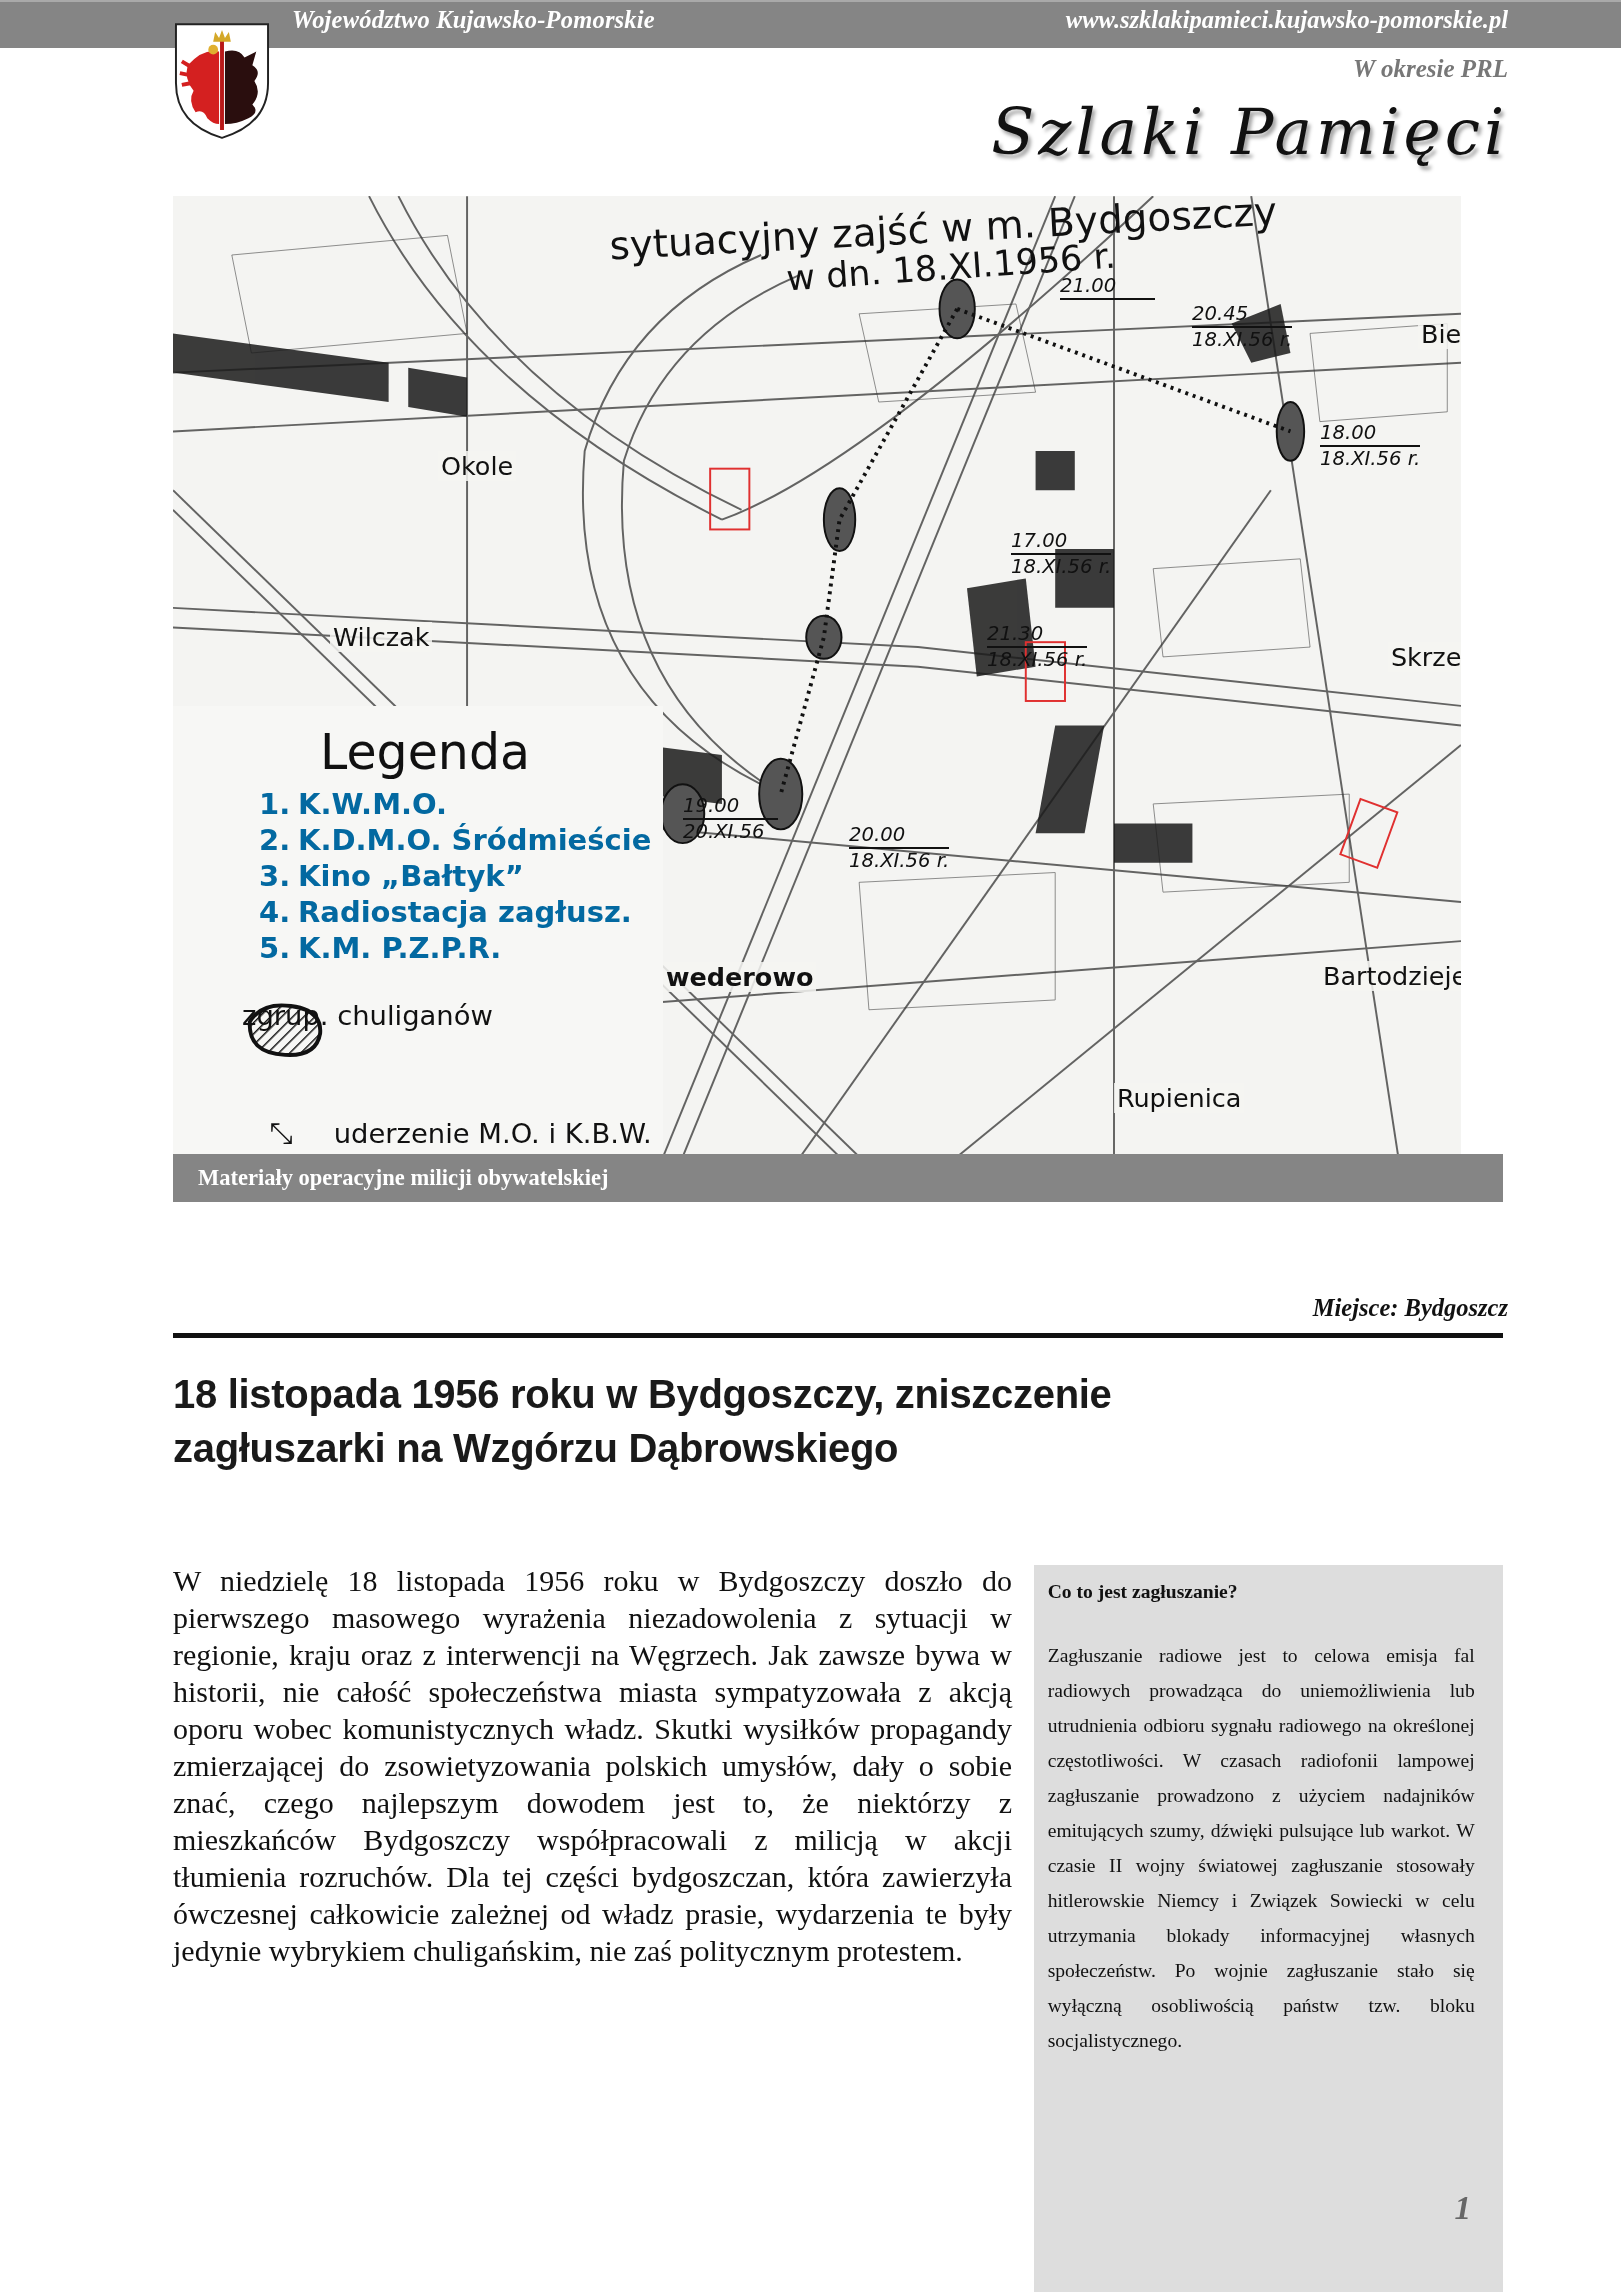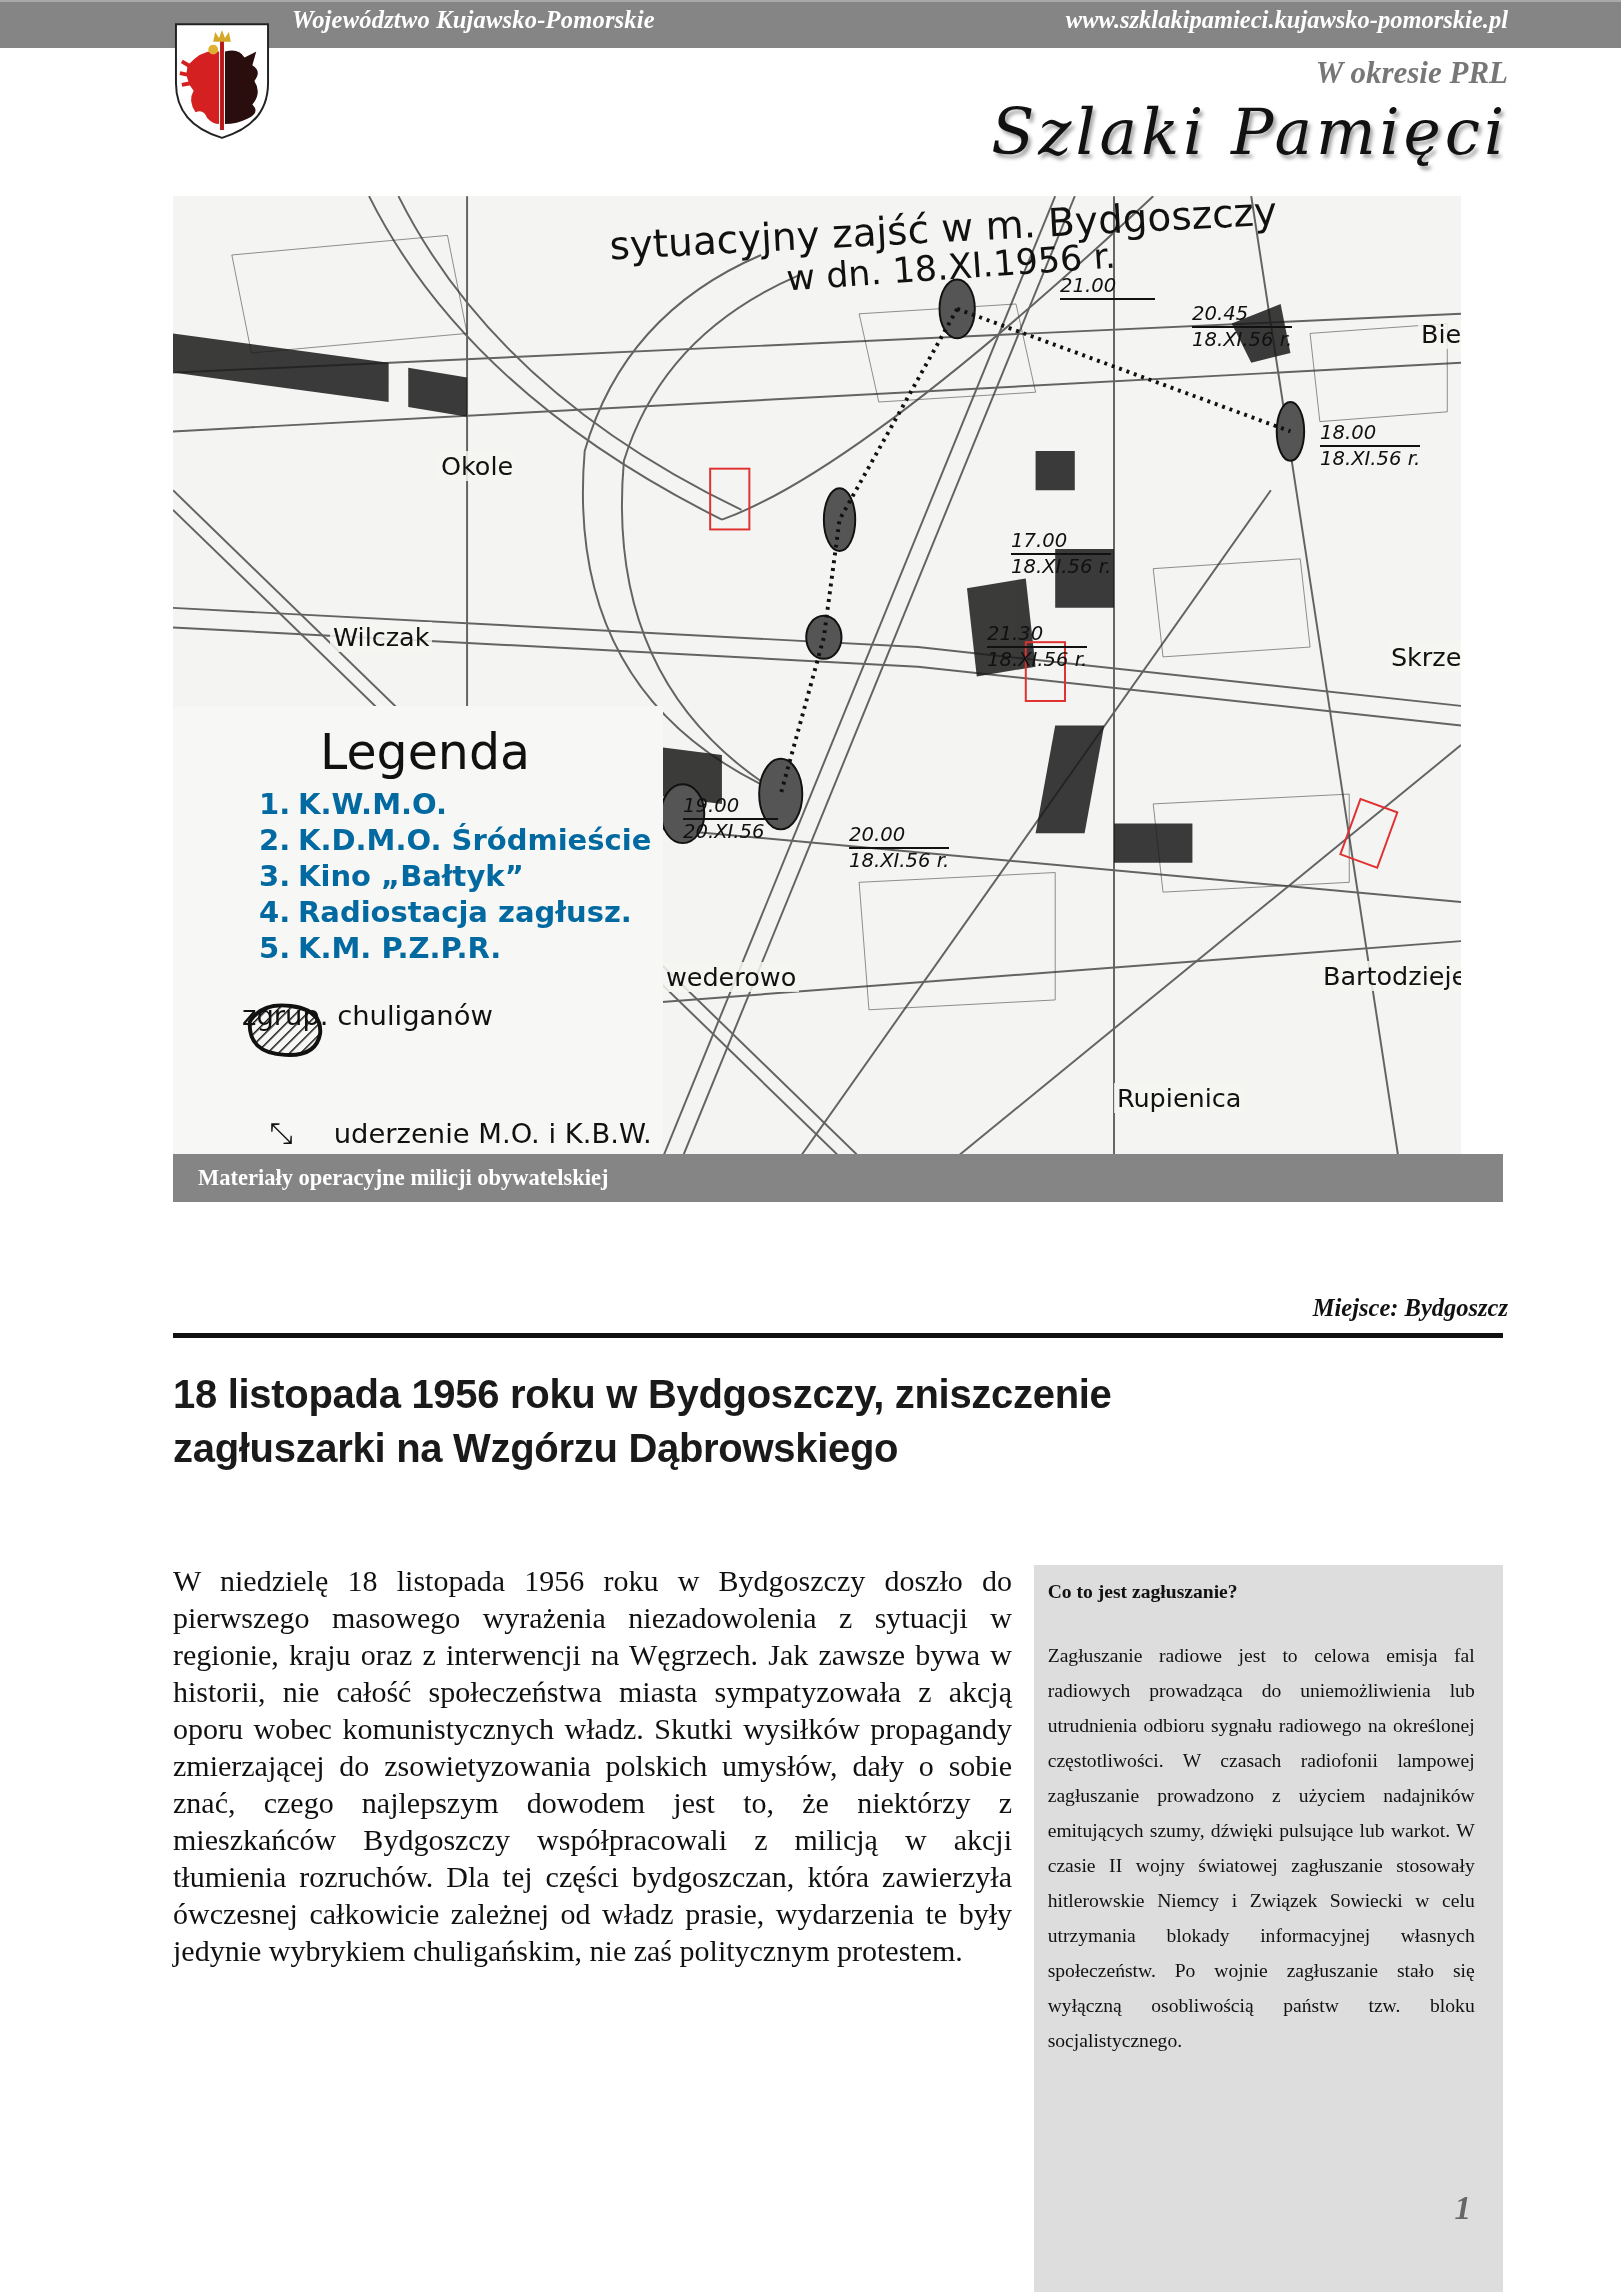--- a/index.html
+++ b/index.html
@@ -4,21 +4,21 @@
 <style>
   html, body { margin: 0; padding: 0; background: #ffffff; }
   body { width: 1621px; height: 2293px; position: relative; overflow: hidden; font-family: "Liberation Serif", serif; color: #111; }
 
   .topbar { position: absolute; left: 0; top: 0; width: 1621px; height: 48px; background: #858585; border-top: 2px solid #a9a9a9; box-sizing: border-box; }
   .topbar .left-title { position: absolute; left: 292px; top: 3.9px; font-family: "Liberation Serif", serif; font-style: italic; font-weight: bold; font-size: 24.5px; color: #ffffff; letter-spacing: 0.2px; }
   .topbar .url { position: absolute; right: 113px; top: 3.9px; font-family: "Liberation Serif", serif; font-style: italic; font-weight: bold; font-size: 24.5px; color: #ffffff; }
 
   .crest { position: absolute; left: 174px; top: 21.6px; width: 96px; height: 118px; }
 
-  .period { position: absolute; right: 113px; top: 55px; font-family: "Liberation Serif", serif; font-style: italic; font-weight: bold; font-size: 31px; color: #777777; }
+  .period { position: absolute; right: 113px; top: 55px; font-family: "Liberation Serif", serif; font-style: italic; font-weight: bold; font-size: 25px; color: #777777; }
 
   .brand { position: absolute; right: 113px; top: 96px; font-family: "DejaVu Serif", serif; font-style: italic; font-size: 63px; color: #111; letter-spacing: 3.9px; text-shadow: 2.9px 3.9px 3.9px rgba(0,0,0,0.35); }
 
   .map { position: absolute; left: 173px; top: 196px; width: 1288px; height: 959px; background: #f4f4f2; overflow: hidden; }
   .map svg { position: absolute; left: 0; top: 0; }
   .map-title { position: absolute; font-family: "DejaVu Sans", sans-serif; font-size: 39px; color: #111; transform: rotate(-3deg); }
   .map-subtitle { position: absolute; font-family: "DejaVu Sans", sans-serif; font-size: 35px; color: #111; transform: rotate(-4deg); }
   .district { position: absolute; font-family: "DejaVu Sans", sans-serif; font-size: 25.5px; color: #111; background: rgba(244,244,242,0.85); padding: 0 2.9px; }
   .time-label { position: absolute; font-family: "DejaVu Sans", sans-serif; font-size: 19.6px; font-style: italic; color: #111; line-height: 23.5px; }
   .time-label span { display: block; }
@@ -138,21 +138,21 @@
   </svg>
 
   <div class="map-title" style="left:436px; top:9.8px;">sytuacyjny zajść w m. Bydgoszczy</div>
   <div class="map-subtitle" style="left:613px; top:51px;">w dn. 18.XI.1956 r.</div>
 
   <div class="district" style="left:265px; top:255px;">Okole</div>
   <div class="district" style="left:157px; top:426px;">Wilczak</div>
   <div class="district" style="left:1245px; top:123px;">Biel</div>
   <div class="district" style="left:1215px; top:446px;">Skrzetu</div>
   <div class="district" style="left:1147px; top:765px;">Bartodzieje</div>
-  <div class="district" style="left:490px; top:766px;">wederowo</div>
+  <div class="district" style="left:490px; top:766px;font-weight:bold;">wederowo</div>
   <div class="district" style="left:941px; top:887px;">Rupienica</div>
 
   <div class="time-label" style="left:887px; top:78px;">
     <span class="t">21.00</span>
   </div>
   <div class="time-label" style="left:1019px; top:106px;">
     <span class="t">20.45</span>
     <span>18.XI.56 r.</span>
   </div>
   <div class="time-label" style="left:1147px; top:225px;">

